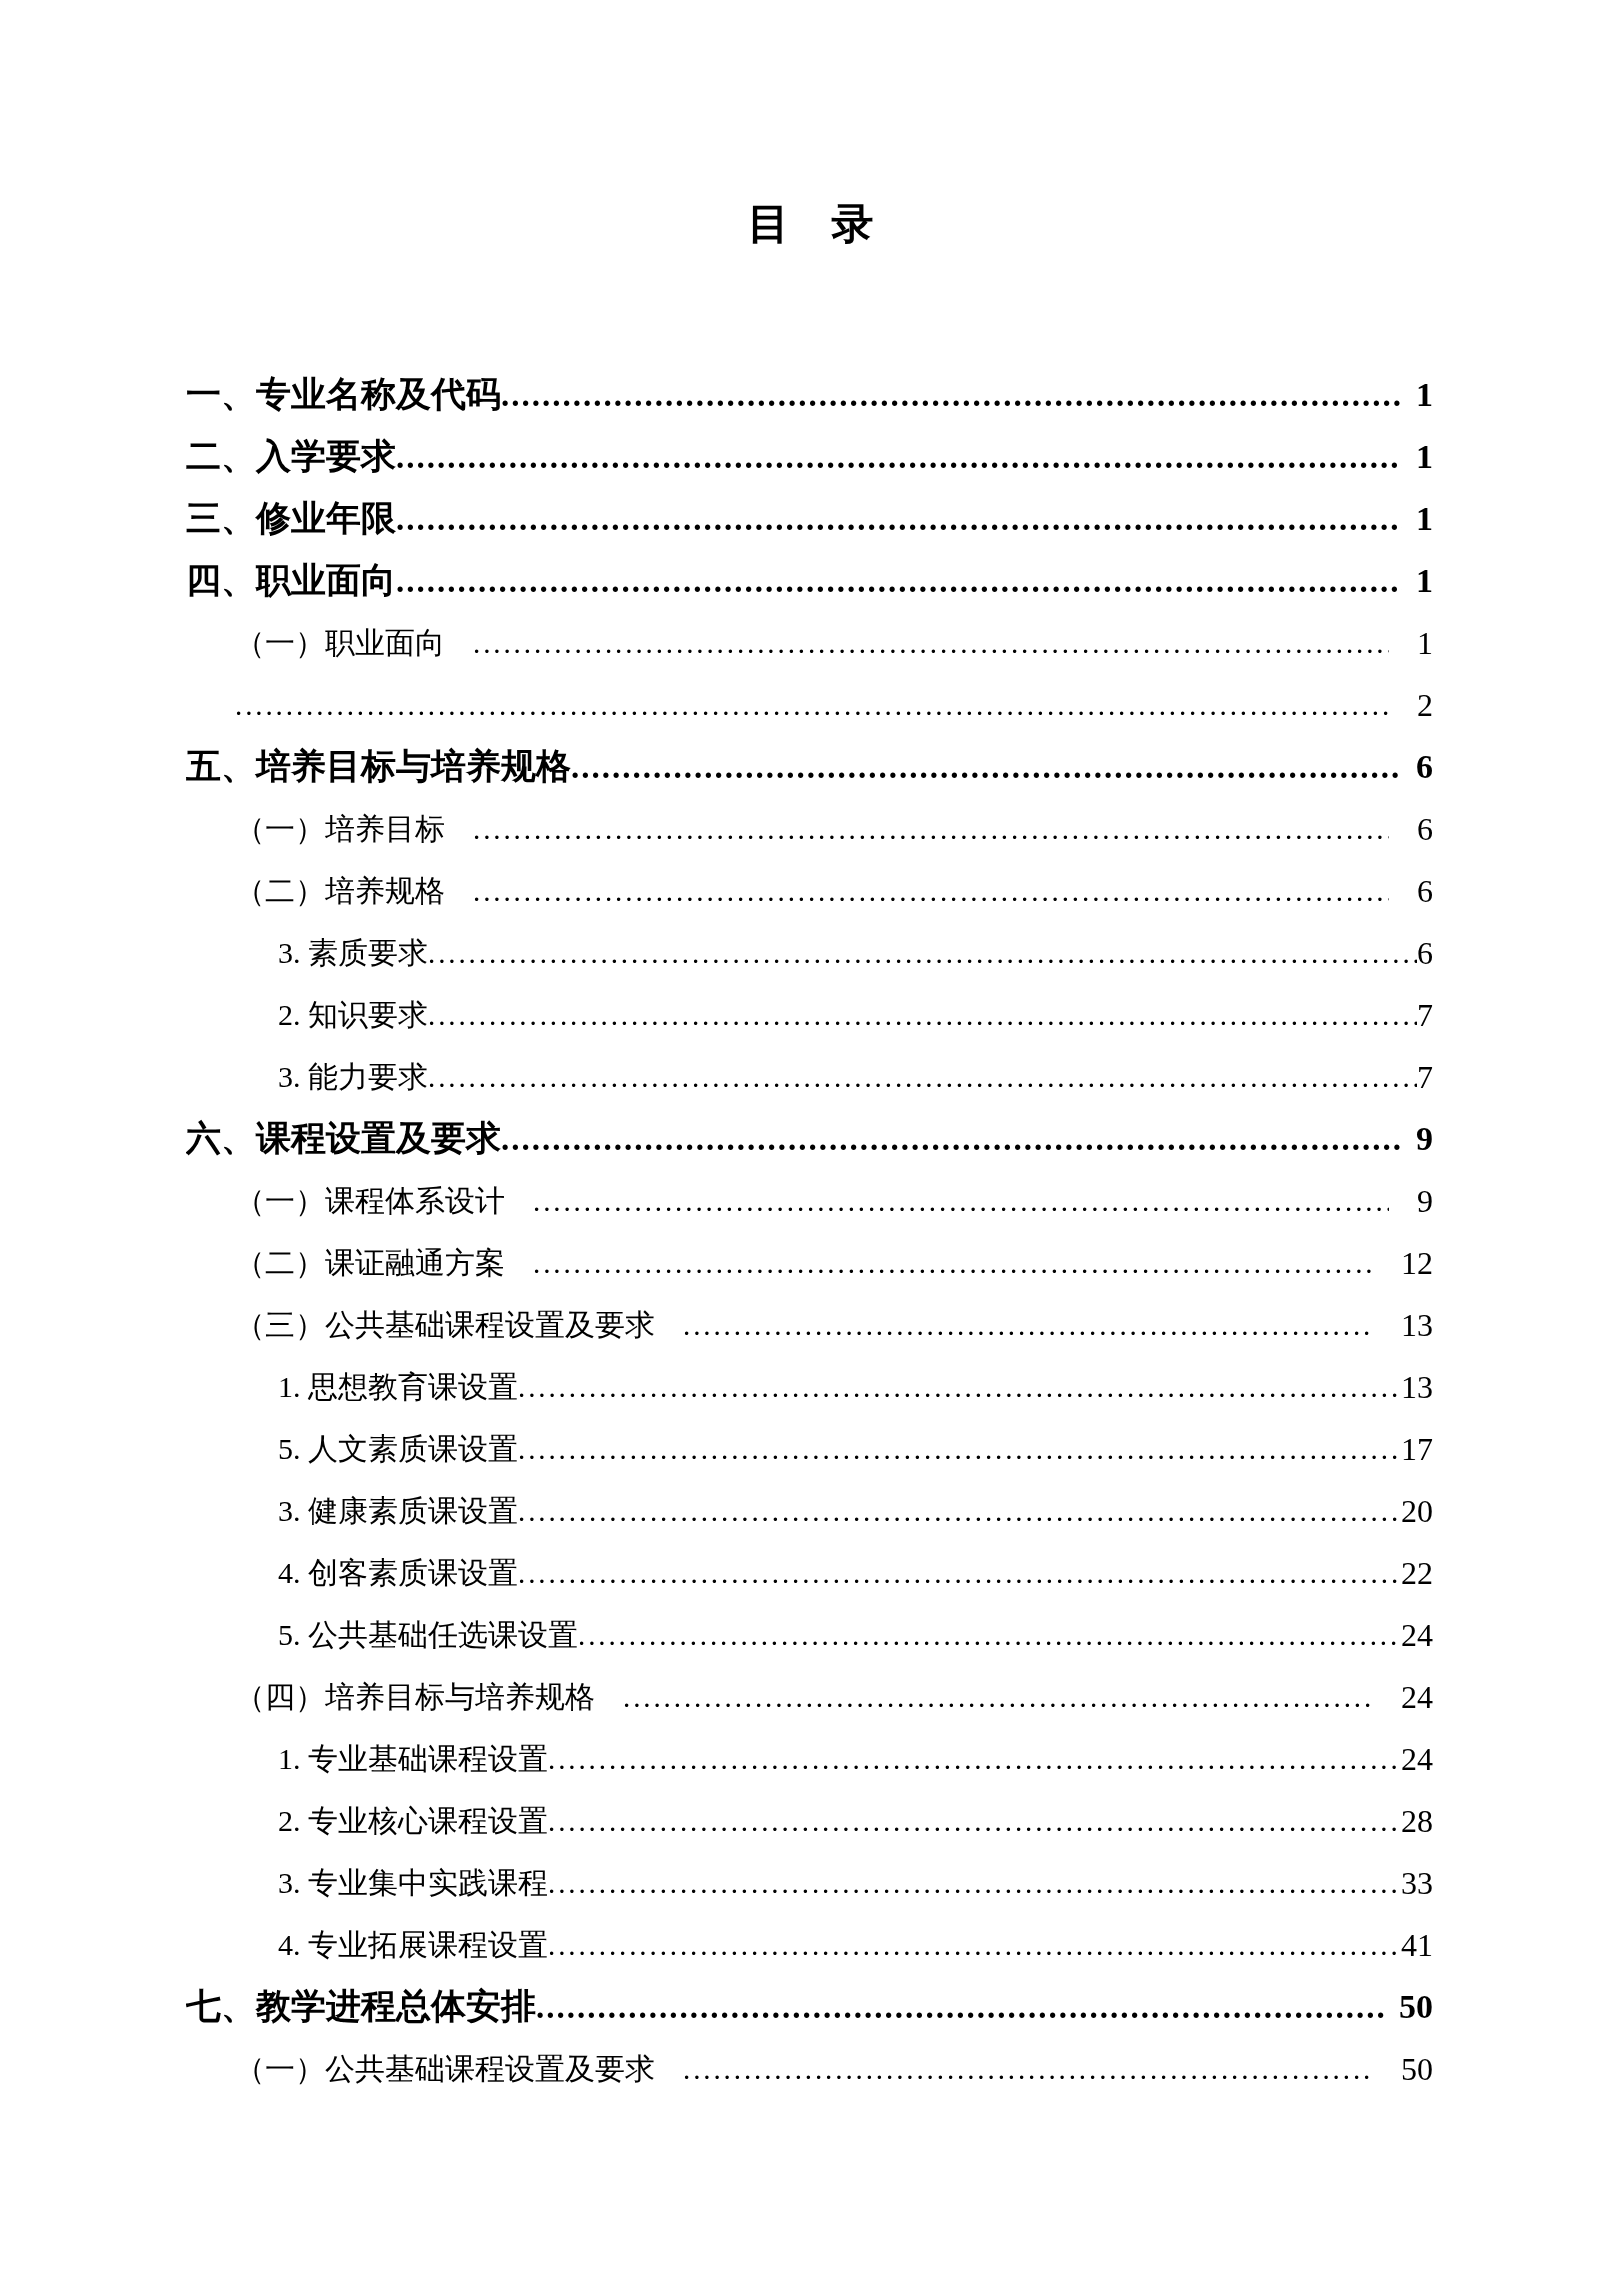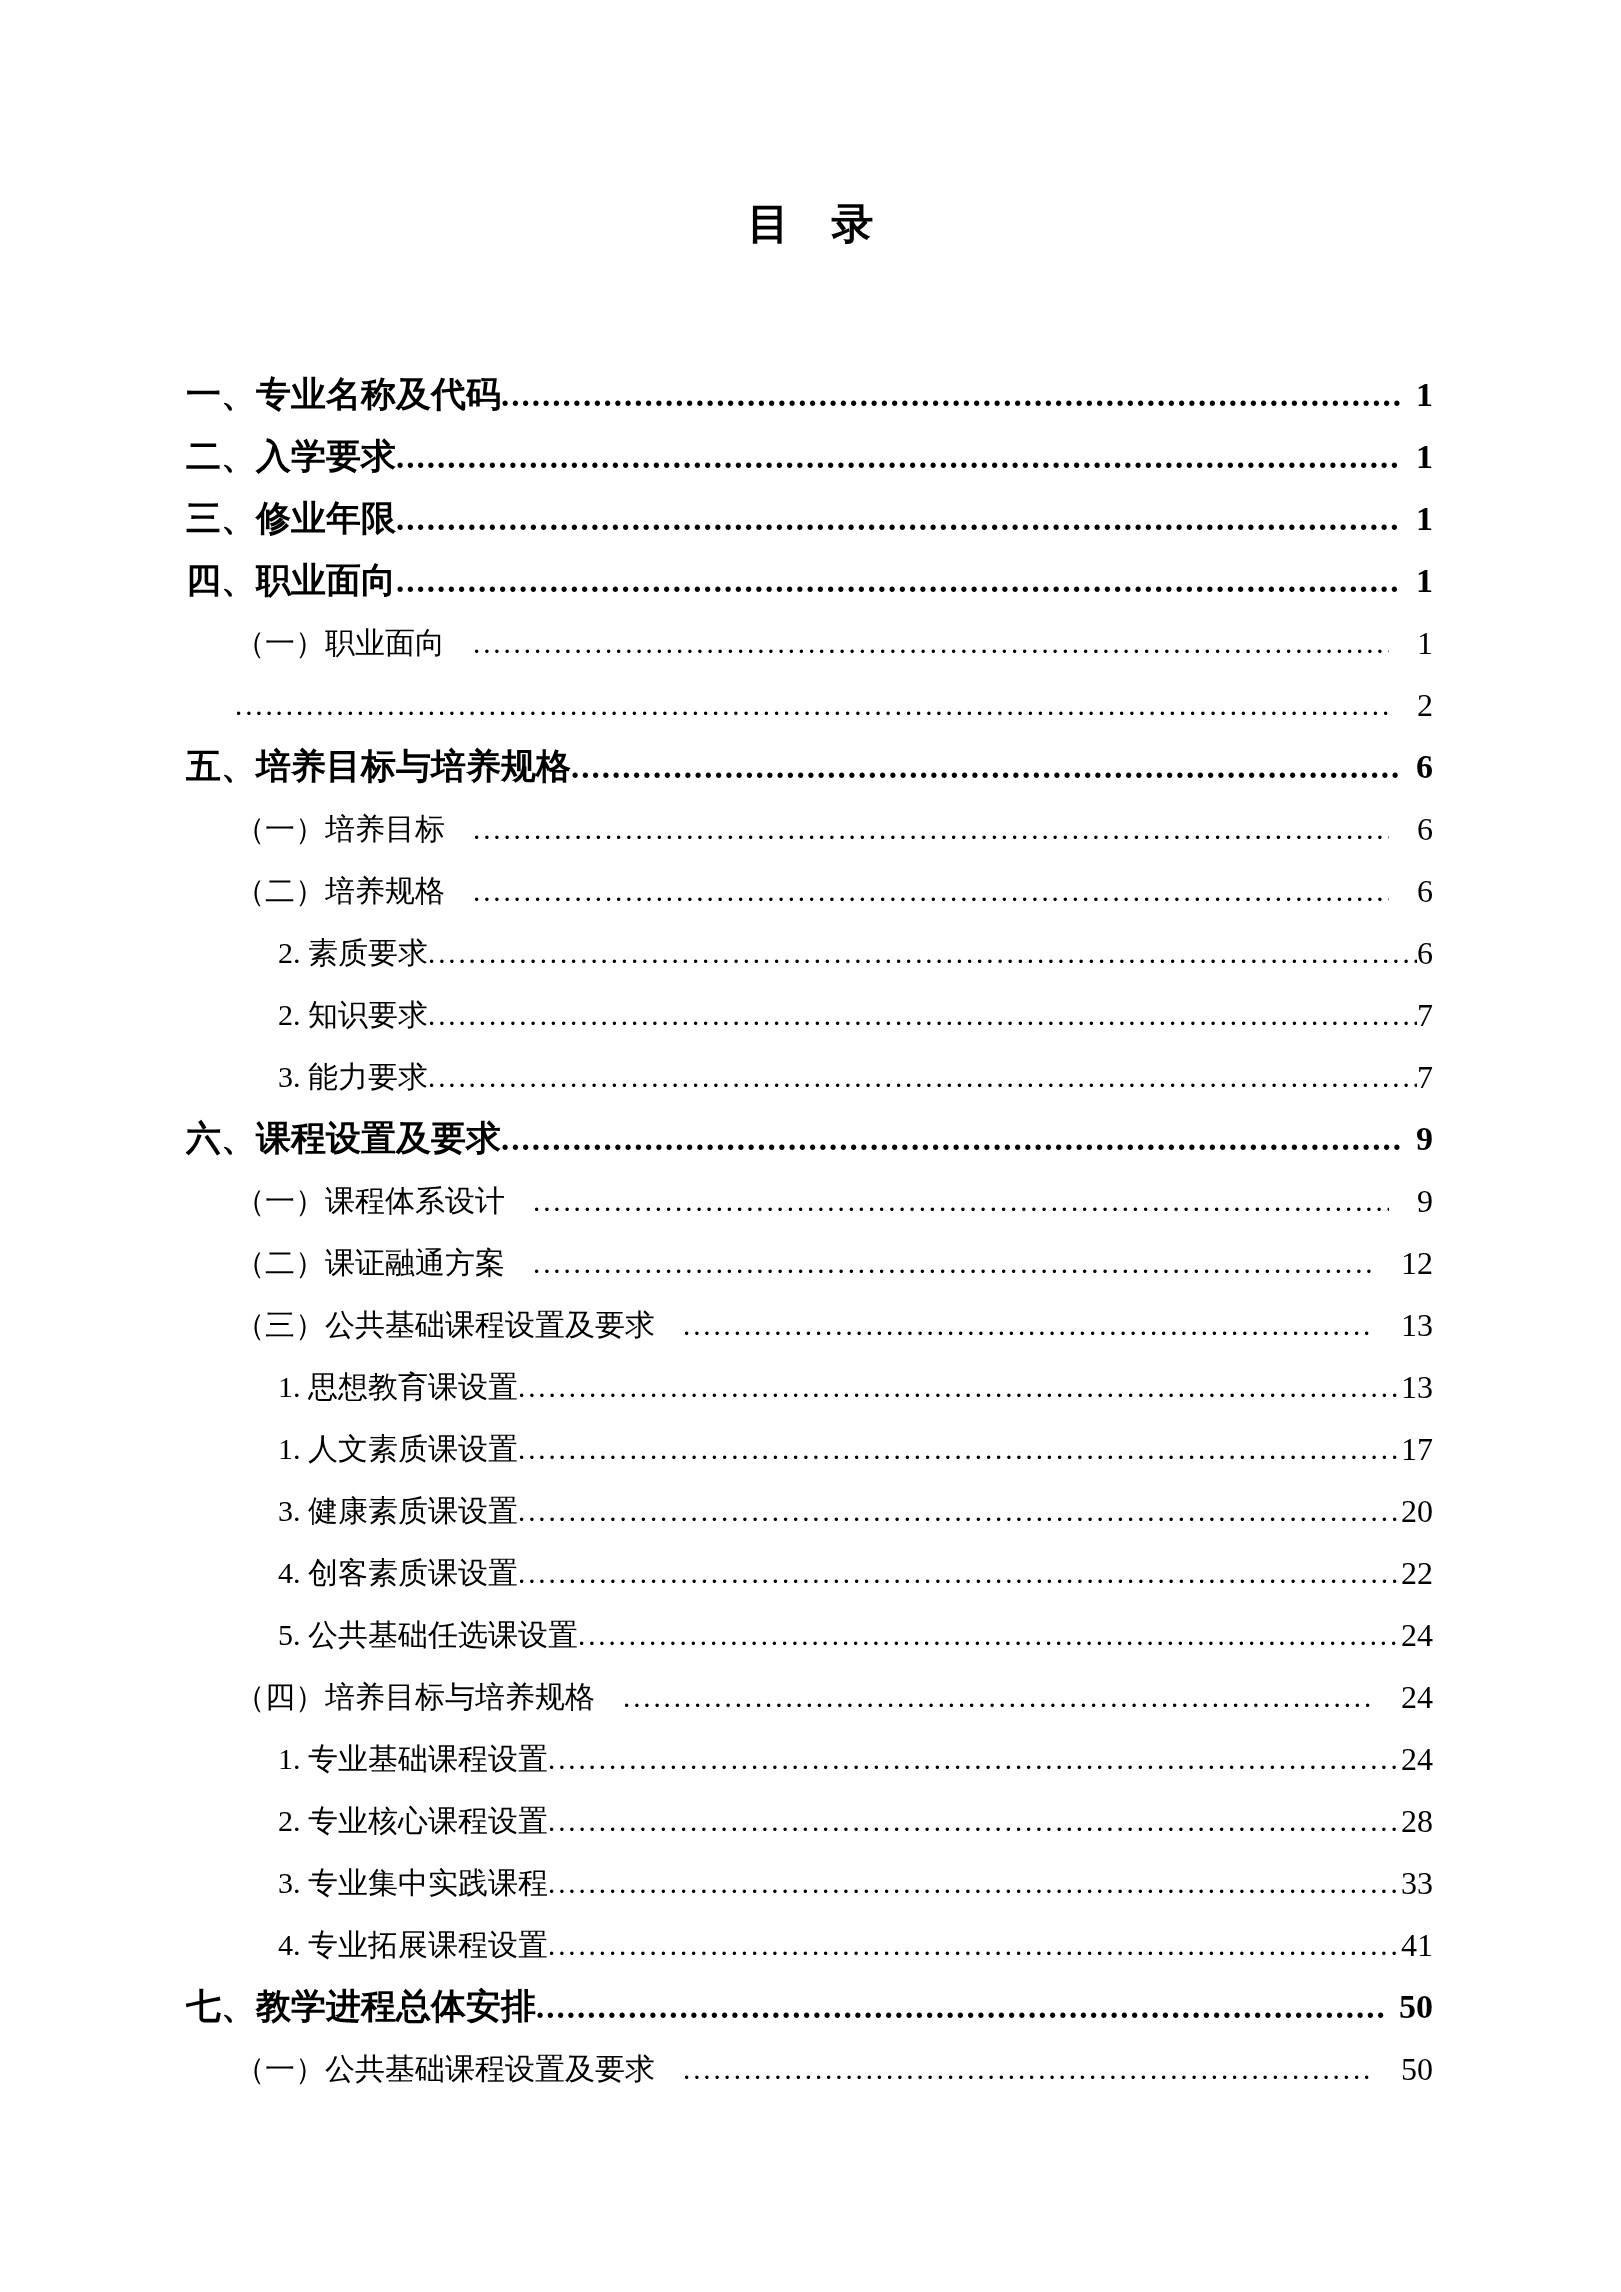--- a/index.html
+++ b/index.html
@@ -119,21 +119,21 @@
     <span class="label">（一）培养目标</span>
     <span class="leader">................................................................................................................................................................................................................................................................................................................................</span>
     <span class="pagenum">6</span>
   </div>
       <div class="toc-row level-2">
     <span class="label">（二）培养规格</span>
     <span class="leader">................................................................................................................................................................................................................................................................................................................................</span>
     <span class="pagenum">6</span>
   </div>
       <div class="toc-row level-3">
-    <span class="label">2. 素质要求</span>
+    <span class="label">3. 素质要求</span>
     <span class="leader">................................................................................................................................................................................................................................................................................................................................</span>
     <span class="pagenum">6</span>
   </div>
       <div class="toc-row level-3">
     <span class="label">2. 知识要求</span>
     <span class="leader">................................................................................................................................................................................................................................................................................................................................</span>
     <span class="pagenum">7</span>
   </div>
       <div class="toc-row level-3">
     <span class="label">3. 能力要求</span>
@@ -159,21 +159,21 @@
     <span class="label">（三）公共基础课程设置及要求</span>
     <span class="leader">................................................................................................................................................................................................................................................................................................................................</span>
     <span class="pagenum">13</span>
   </div>
       <div class="toc-row level-3">
     <span class="label">1. 思想教育课设置</span>
     <span class="leader">................................................................................................................................................................................................................................................................................................................................</span>
     <span class="pagenum">13</span>
   </div>
       <div class="toc-row level-3">
-    <span class="label">1. 人文素质课设置</span>
+    <span class="label">5. 人文素质课设置</span>
     <span class="leader">................................................................................................................................................................................................................................................................................................................................</span>
     <span class="pagenum">17</span>
   </div>
       <div class="toc-row level-3">
     <span class="label">3. 健康素质课设置</span>
     <span class="leader">................................................................................................................................................................................................................................................................................................................................</span>
     <span class="pagenum">20</span>
   </div>
       <div class="toc-row level-3">
     <span class="label">4. 创客素质课设置</span>

